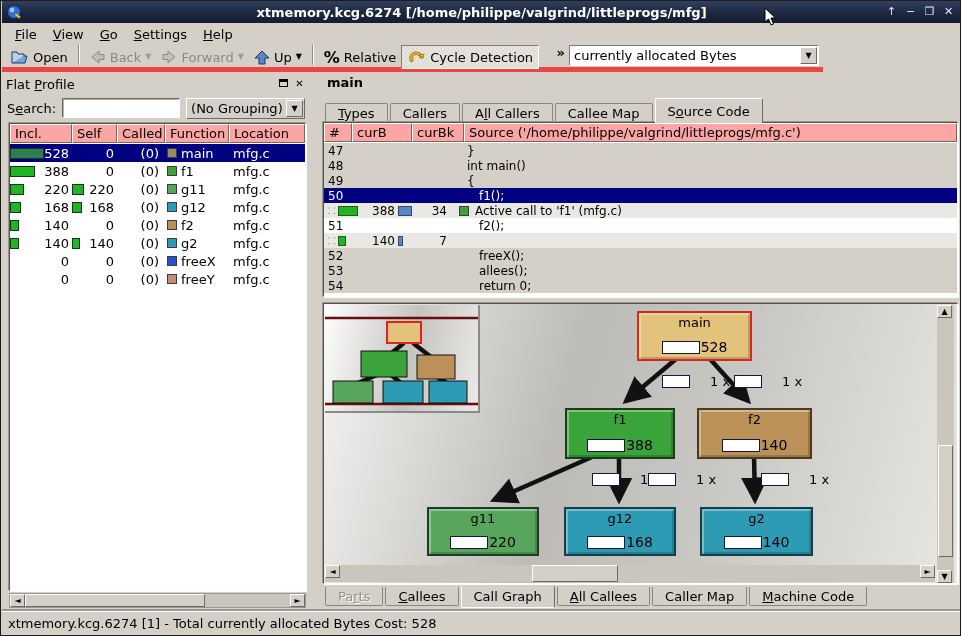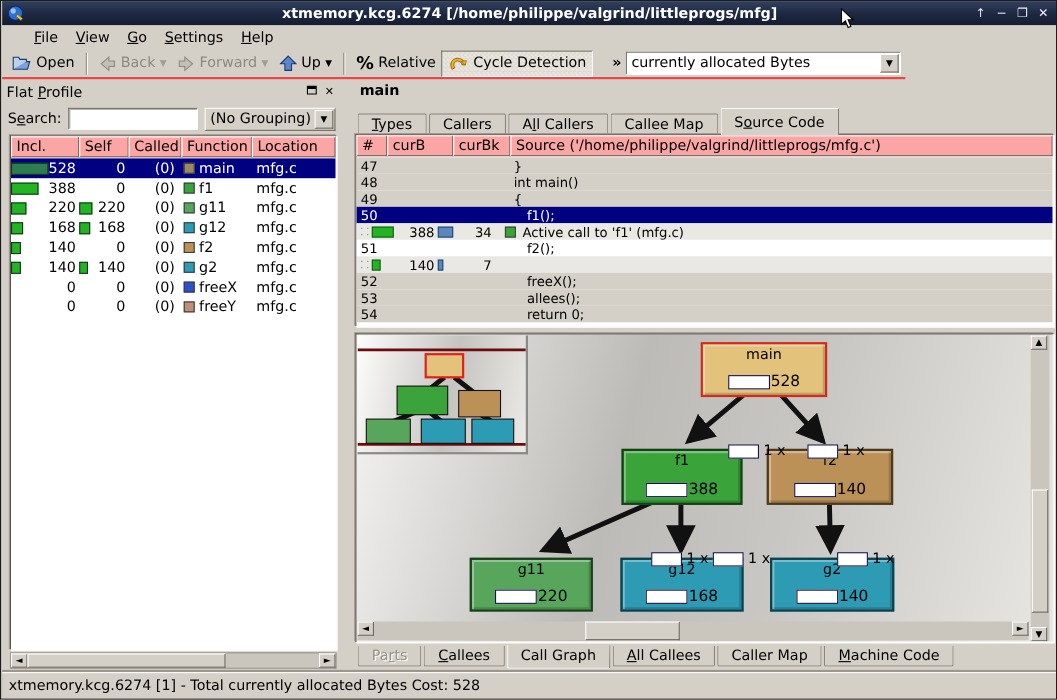--- a/index.html
+++ b/index.html
@@ -5,25 +5,25 @@
   html,body{margin:0;padding:0;background:#555;}
   *{box-sizing:border-box;font-family:"DejaVu Sans","Liberation Sans",sans-serif;}
   #win{position:relative;width:961px;height:636px;background:#d4d0c8;border:1px solid #1c1c1c;overflow:hidden;font-size:13px;color:#000;}
   
   #titlebar{position:absolute;left:1px;top:0;width:959px;height:22px;background:linear-gradient(180deg,#31405e 0%,#1d2840 55%,#141c30 100%);display:flex;align-items:center;color:#fff;}
   #titlebar .ttl{position:absolute;left:0;right:0;text-align:center;font-weight:bold;font-size:13px;}
   .appicon{width:16px;height:16px;margin-left:5px;z-index:2;}
   .winbtns{position:absolute;right:4px;top:3px;display:flex;gap:2px;z-index:2;}
   .winbtn{width:17px;height:16px;color:#e8e8f2;text-align:center;line-height:15px;font-size:11px;cursor:default;}
   
-  #menubar{position:absolute;left:1px;top:22px;width:959px;height:22px;background:#d4d0c8;display:flex;align-items:center;padding-left:21px;}
+  #menubar{position:absolute;left:1px;top:22px;width:959px;height:22px;background:#d4d0c8;display:flex;align-items:center;padding-left:5px;}
   .menuitem{padding:2px 8px;}
   u{text-decoration:underline;}
   
-  #toolbar{position:absolute;left:1px;top:44px;width:821px;height:27px;background:#d4d0c8;border-bottom:2px solid #ef4444;display:flex;align-items:center;}
+  #toolbar{position:absolute;left:1px;top:44px;width:821px;height:27px;background:#d4d0c8;border-bottom:5px solid #ef4444;display:flex;}
   .tbtn{display:flex;align-items:center;gap:4px;padding:2px 5px;height:24px;white-space:nowrap;}
   .tbtn.disabled{color:#8d897f;}
   .tbtn.pressed{background:repeating-conic-gradient(#e9e6df 0 25%,#dedbd3 0 50%) 0 0/4px 4px;border:1px solid;border-color:#7e7a72 #fdfdfc #fdfdfc #7e7a72;}
   .tsep{width:2px;height:20px;border-left:1px solid #928e86;border-right:1px solid #fbfaf7;margin:0 5px;}
   .ddarrow{font-size:8px;line-height:10px;}
   .ddarrow.dis{color:#a19d94;}
   .pct{font-size:16px;font-weight:bold;}
   #overflow{margin-left:auto;font-weight:bold;padding:0 4px;}
   #eventcombo{width:250px;height:21px;margin-right:4px;background:#fff;border:1px solid;border-color:#7e7a72 #fdfdfc #fdfdfc #7e7a72;display:flex;align-items:center;}
   #eventcombo .val{flex:1;padding-left:4px;overflow:hidden;white-space:nowrap;}
@@ -75,21 +75,21 @@
   .indent0{padding-left:3px;}
   
   #graphpanel{position:absolute;left:322px;top:302px;width:637px;height:306px;}
   #canvas{position:absolute;left:0;top:0;width:635px;height:281px;border:1px solid;border-color:#58544c #fdfdfc #fdfdfc #58544c;box-shadow:1px 1px 0 #fdfdfc,-1px -1px 0 #9b978f;background:linear-gradient(105deg,#f6f5f3 0%,#bdbbb8 38%,#c9c7c4 62%,#e9e7e4 100%);overflow:hidden;}
   #minimap{position:absolute;left:1px;top:1px;width:155px;height:108px;background:linear-gradient(100deg,#fdfdfc,#c6c4c1 55%,#eceae7);border-right:2px solid #8a8a88;border-bottom:2px solid #8a8a88;}
   .gnode{position:absolute;border:2px solid #1a1a1a;box-shadow:inset 2px 2px 0 rgba(255,255,255,.35),inset -2px -2px 0 rgba(0,0,0,.18);display:flex;flex-direction:column;align-items:center;font-family:"DejaVu Sans Mono","Liberation Mono",monospace;font-size:13px;}
   .gnode .nlabel{margin-top:2px;}
   .gnode .nval{margin-top:auto;margin-bottom:4px;display:flex;align-items:center;gap:1px;font-size:14px;}
   .costbar{width:38px;height:13px;background:#fff;border:1px solid #15154a;}
   .costbar .fill{height:100%;background:#1f1fd0;}
-  .elabel{position:absolute;display:flex;align-items:center;gap:4px;font-family:"DejaVu Sans Mono","Liberation Mono",monospace;font-size:13px;margin-top:29px;}
+  .elabel{position:absolute;display:flex;align-items:center;gap:20px;font-family:"DejaVu Sans Mono","Liberation Mono",monospace;font-size:13px;}
   .ebar{width:28px;height:13px;background:#fff;border:1px solid #15154a;}
   .ebar .fill{height:100%;background:#1f1fd0;}
   #gvscroll{position:absolute;left:613px;top:1px;width:17px;height:278px;background:#cac6be;}
   #ghscroll{position:absolute;left:1px;top:261px;width:610px;height:17px;background:#cac6be;display:flex;}
   
   #graphTabs{position:absolute;left:2px;top:284px;display:flex;align-items:flex-start;height:22px;}
   .btab{padding:2px 12px;border:1px solid #8a867e;border-top:none;background:#d4d0c8;height:19px;margin-right:2px;border-radius:0 0 2px 2px;}
   .btab.active{height:22px;border-color:#6e6a62 #6e6a62 #fdfdfc #fdfdfc;border-top:1px solid #d4d0c8;margin-top:-1px;}
   .btab.disabled{color:#96928a;text-shadow:1px 1px 0 #fdfdfc;text-align:right;}
   

